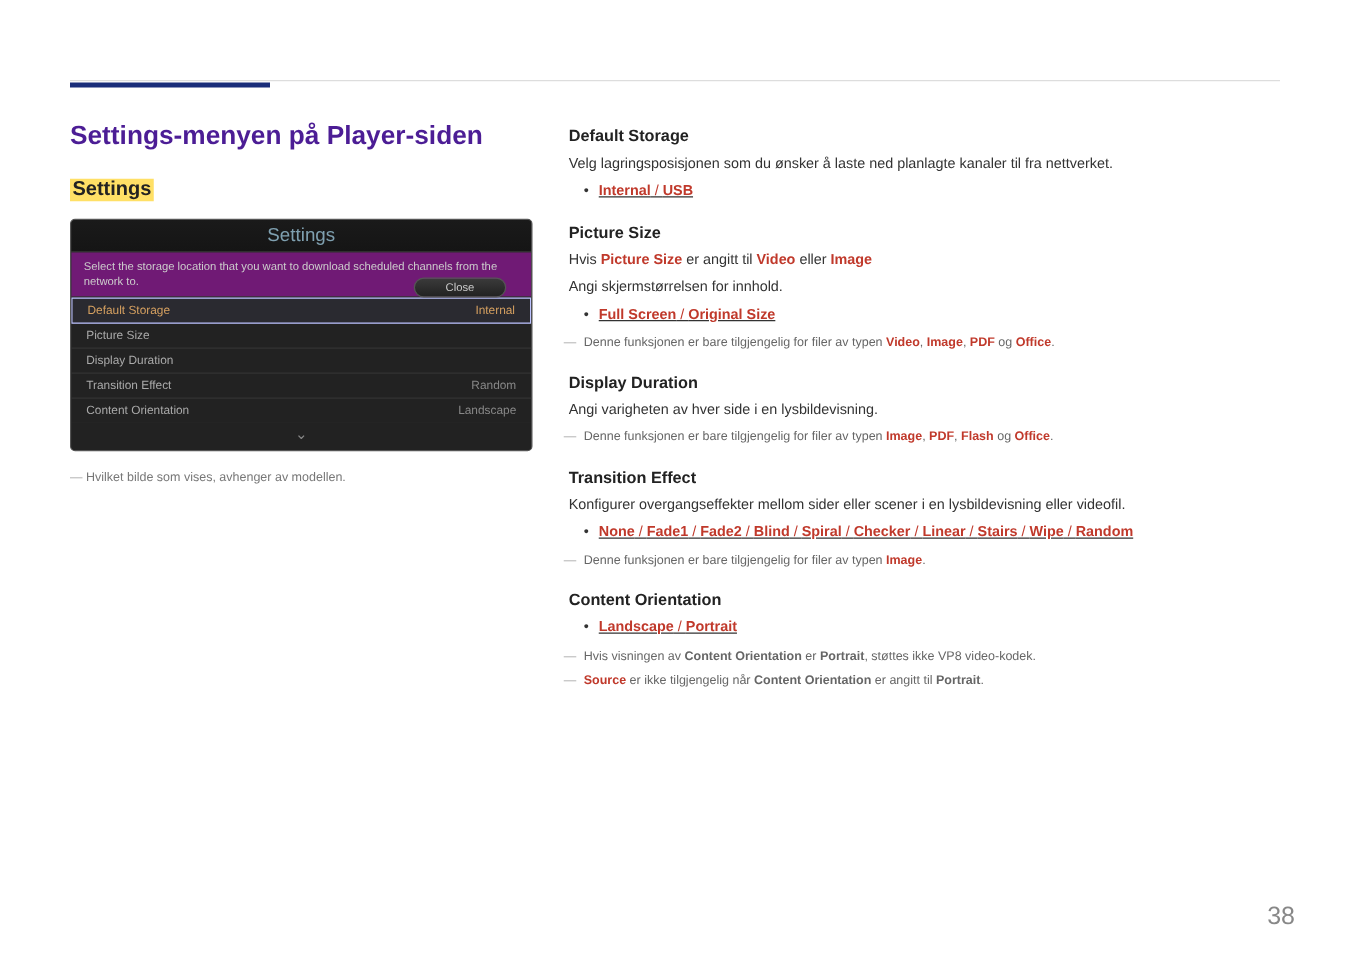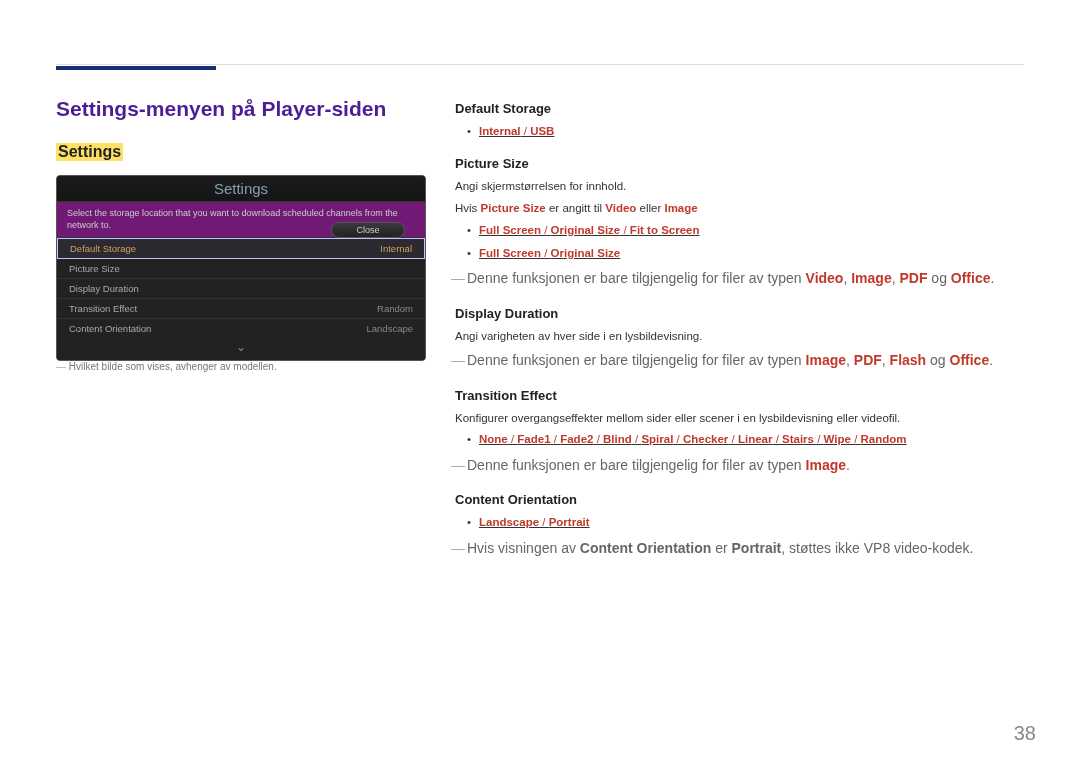--- a/index.html
+++ b/index.html
@@ -105,21 +105,21 @@
   .ds-footer {
     text-align: center;
     color: #888;
     font-size: 12px;
     padding: 2px 0 6px 0;
     background: #222;
   }
   .ds-note {
     font-size: 10px;
     color: #777;
-    margin-top: 0;
+    margin-top: 16px;
   }
   .ds-note::before {
     content: "― ";
     color: #aaa;
   }
   .right-col {
     position: absolute;
     left: 455px;
     top: 101px;
     right: 56px;
@@ -146,21 +146,21 @@
     text-decoration: underline;
   }
   .bullet-row::before {
     content: "•";
     position: absolute;
     left: 12px;
     color: #333;
     font-weight: normal;
   }
   .dash-row {
-    font-size: 14px;
+    font-size: 10px;
     color: #666;
     line-height: 1.55;
     margin: 2px 0 4px 0;
     padding-left: 12px;
     position: relative;
   }
   .dash-row::before {
     content: "―";
     position: absolute;
     left: -4px;
@@ -217,34 +217,32 @@
     <div class="ds-close">Close</div>
   </div>
 
   <div class="ds-note">Hvilket bilde som vises, avhenger av modellen.</div>
 </div>
 
 <div class="right-col">
 
   <div class="section-block">
     <div class="section-head">Default Storage</div>
+    <div class="body-text">Velg lagringsposisjonen som du ønsker å laste ned planlagte kanaler til fra nettverket.</div>
     <div class="bullet-row">
       <span class="orange-bold">Internal</span><span class="slash"> / </span><span class="orange-bold">USB</span>
     </div>
   </div>
 
   <div class="section-block">
     <div class="section-head">Picture Size</div>
-    <div class="body-text">Angi skjermstørrelsen for innhold.</div>
     <div class="body-text">
       <span>Hvis </span><span class="orange-bold">Picture Size</span><span> er angitt til </span><span class="orange-bold">Video</span><span> eller </span><span class="orange-bold">Image</span>
     </div>
-    <div class="bullet-row">
-      <span class="orange-bold">Full Screen</span><span class="slash"> / </span><span class="orange-bold">Original Size</span><span class="slash"> / </span><span class="orange-bold">Fit to Screen</span>
-    </div>
+    <div class="body-text">Angi skjermstørrelsen for innhold.</div>
     <div class="bullet-row">
       <span class="orange-bold">Full Screen</span><span class="slash"> / </span><span class="orange-bold">Original Size</span>
     </div>
     <div class="dash-row">
       <span>Denne funksjonen er bare tilgjengelig for filer av typen </span><span class="orange-bold">Video</span>, <span class="orange-bold">Image</span>, <span class="orange-bold">PDF</span><span> og </span><span class="orange-bold">Office</span><span>.</span>
     </div>
   </div>
 
   <div class="section-block">
     <div class="section-head">Display Duration</div>
@@ -266,17 +264,20 @@
   </div>
 
   <div class="section-block">
     <div class="section-head">Content Orientation</div>
     <div class="bullet-row">
       <span class="orange-bold">Landscape</span><span class="slash"> / </span><span class="orange-bold">Portrait</span>
     </div>
     <div class="dash-row">
       <span>Hvis visningen av </span><b>Content Orientation</b><span> er </span><b>Portrait</b><span>, støttes ikke VP8 video-kodek.</span>
     </div>
+    <div class="dash-row">
+      <span class="orange-bold">Source</span><span> er ikke tilgjengelig når </span><b>Content Orientation</b><span> er angitt til </span><b>Portrait</b><span>.</span>
+    </div>
   </div>
 
 </div>
 
 <div class="page-number">38</div>
 
 </body></html>

